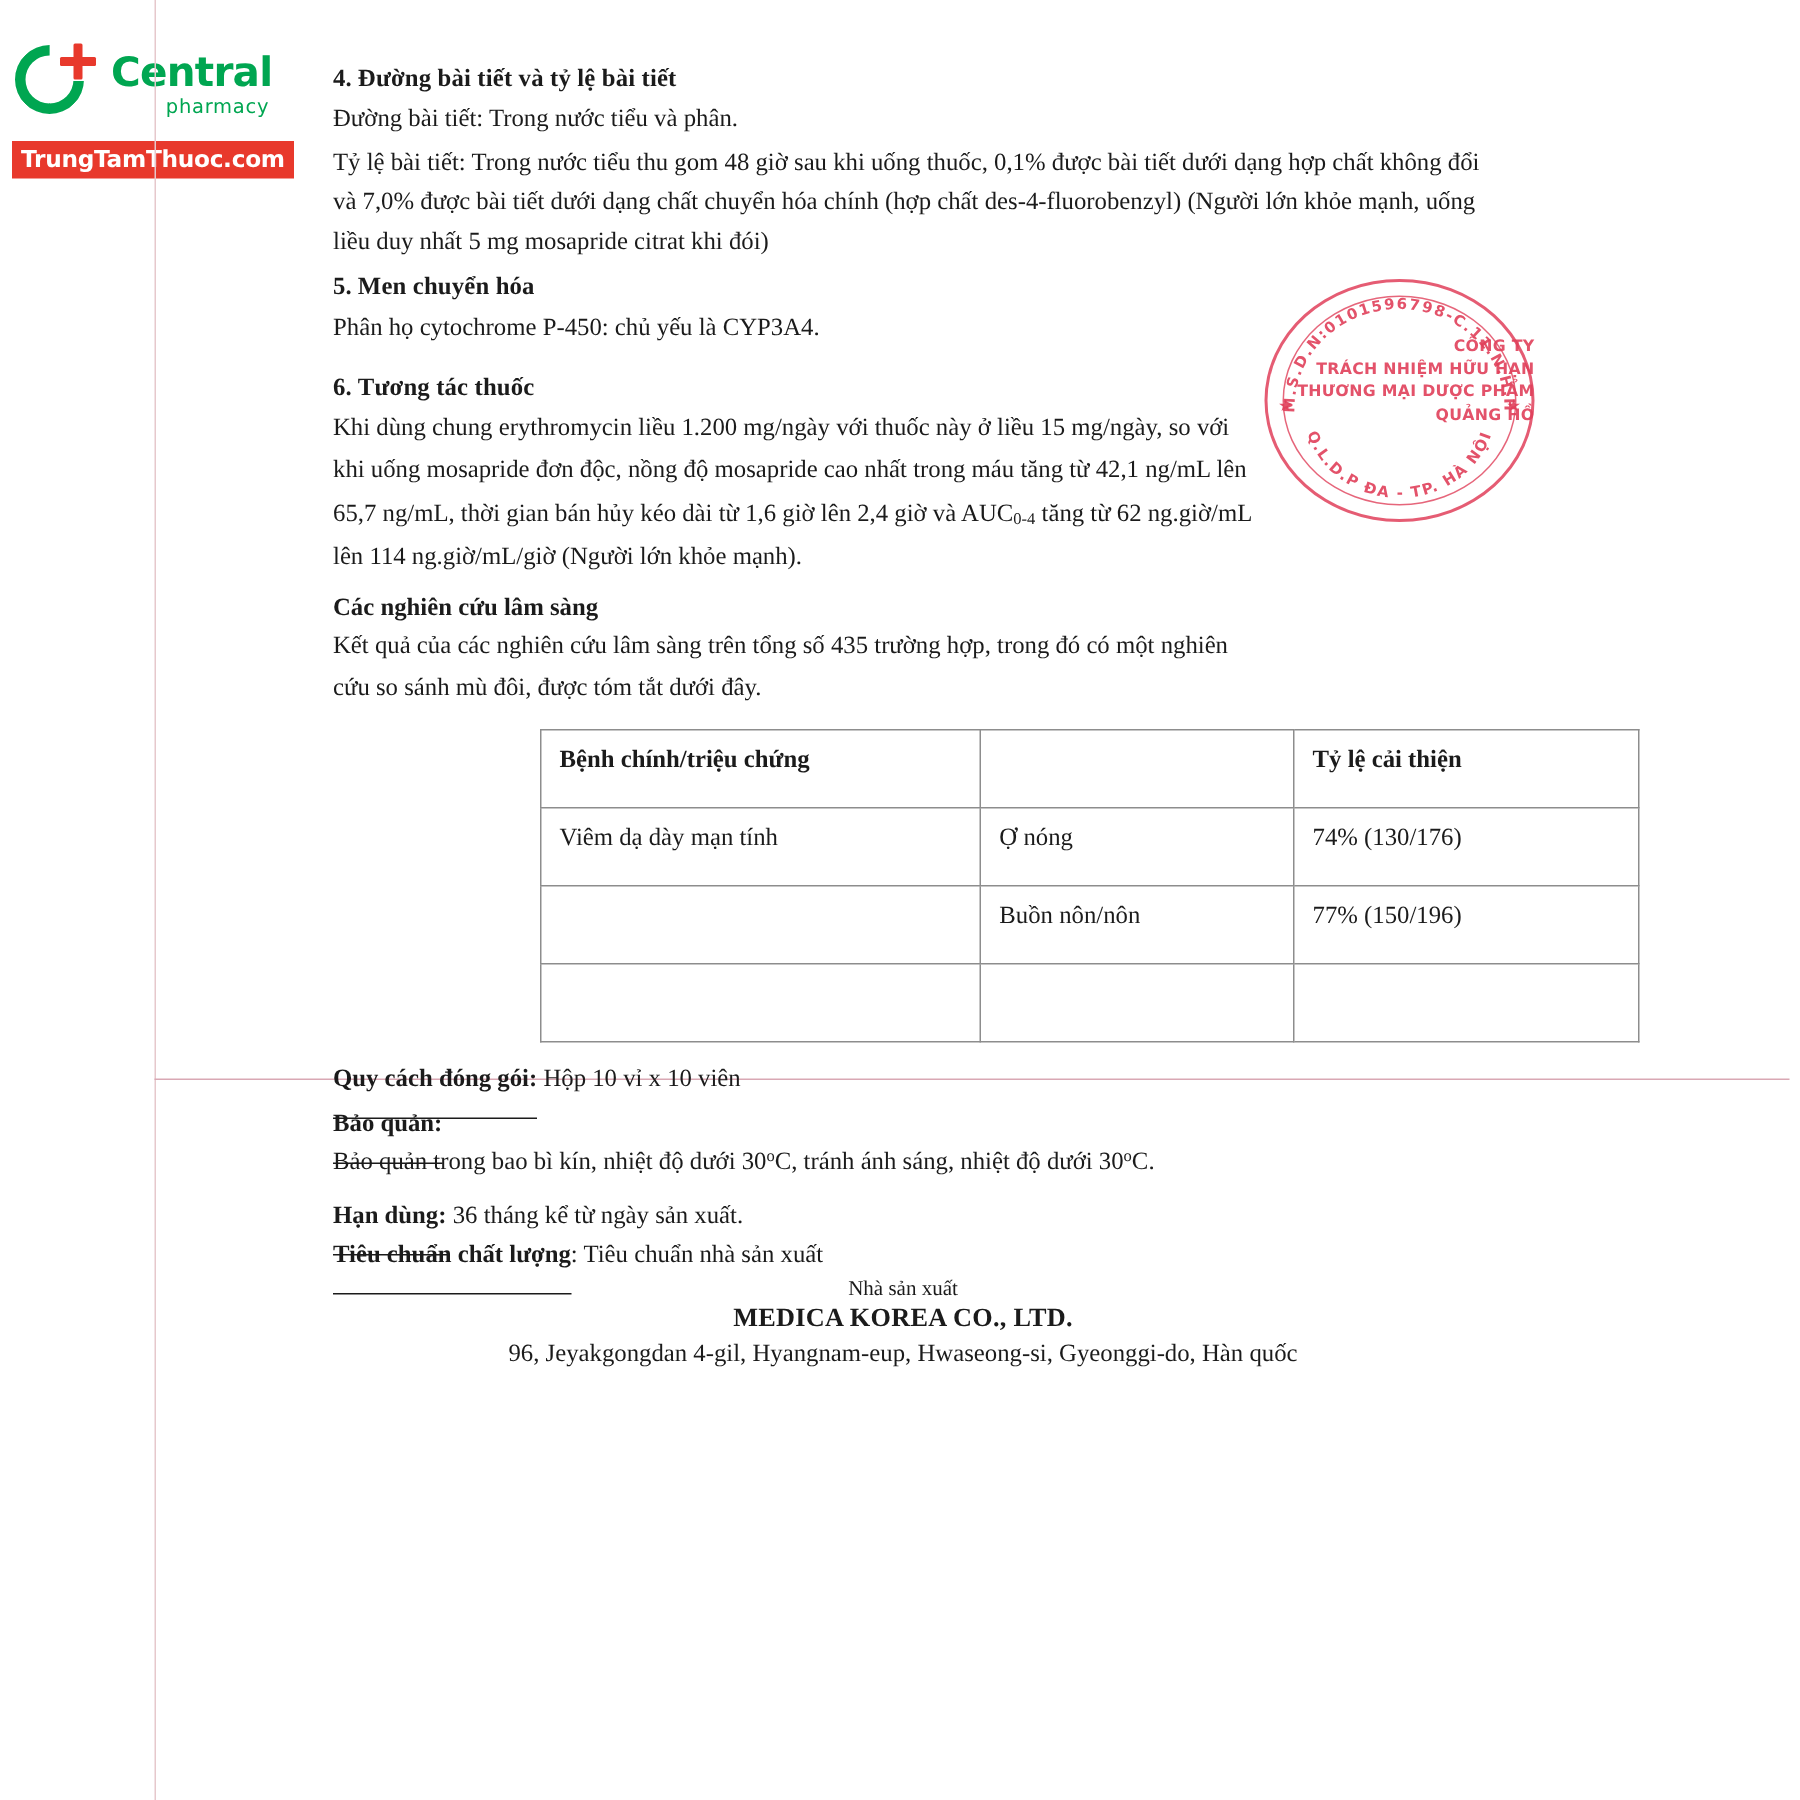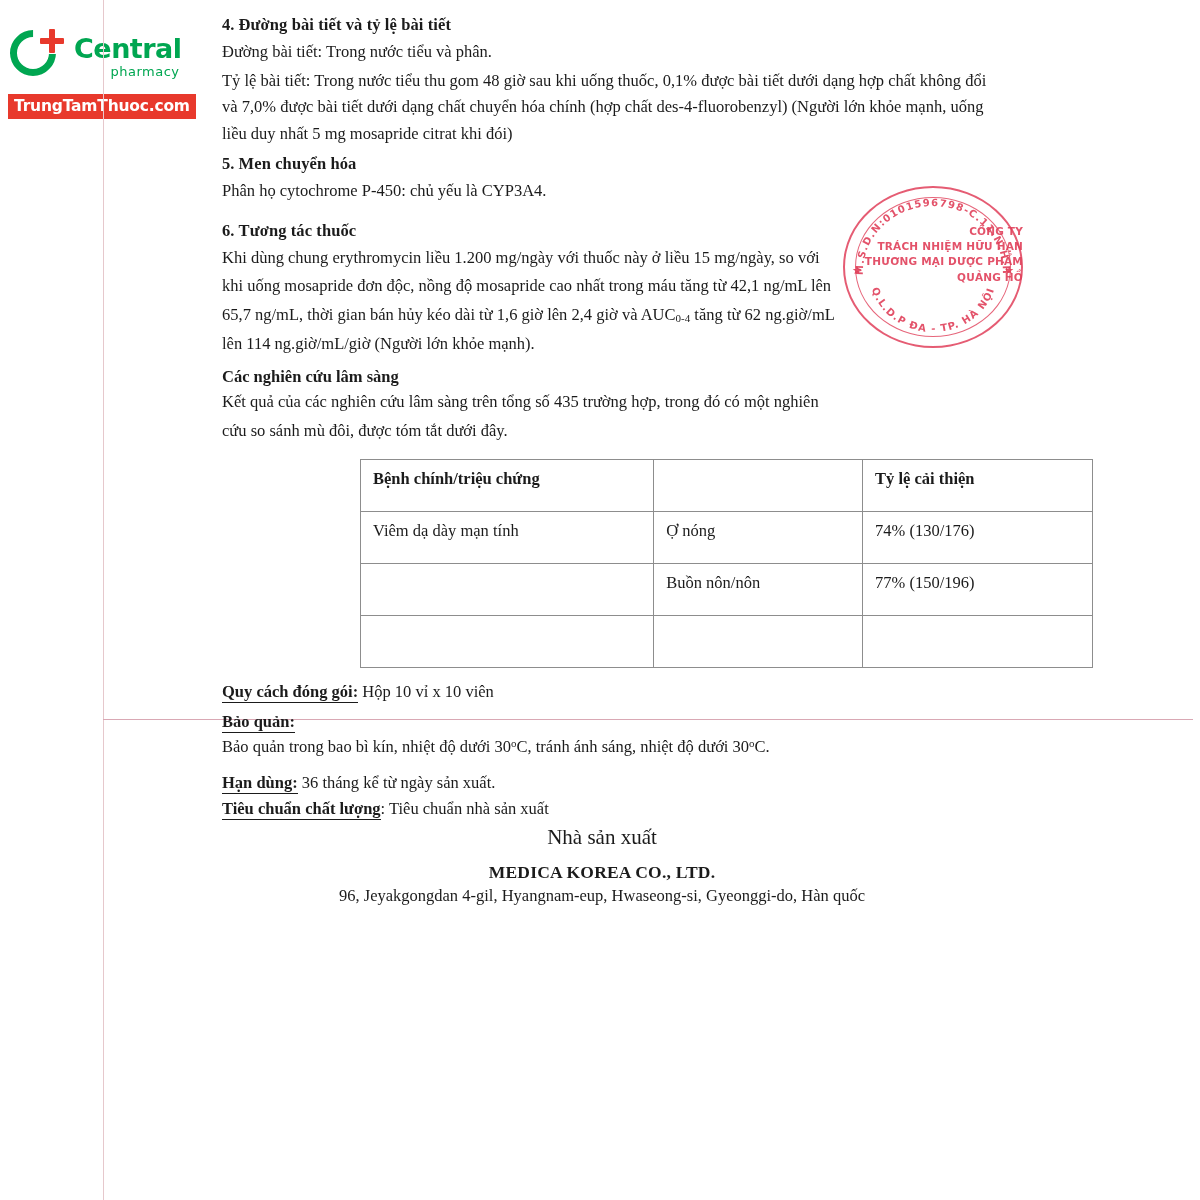--- a/index.html
+++ b/index.html
@@ -108,21 +108,21 @@
     top: 719px;
     width: 1090px;
     height: 1px;
     background: #d9a8b4;
   }
 
   
   #content {
     position: absolute;
     left: 222px;
-    top: 15px;
+    top: 42px;
     width: 760px;
   }
   .h-num {
     font-weight: bold;
     font-size: 16.5px;
     margin: 0 0 4px 0;
     letter-spacing: 0.1px;
   }
   .h-num .idx { margin-right: 4px; }
   p.body {
@@ -161,32 +161,32 @@
   .blank-cell { border-top: 0 !important; }
 
   
   .kv {
     font-size: 16.5px;
     margin: 0 0 2px 0;
   }
   .kv .k {
     font-weight: bold;
     border-bottom: 1px solid #1b1b1b;
-    padding-bottom: 1px;
+    padding-bottom: 17px;
   }
   .block-gap { height: 14px; }
 
   #manufacturer {
     text-align: center;
     width: 760px;
     margin-top: 6px;
   }
   #manufacturer .mfg-label {
-    font-size: 21px;
-    margin-bottom: 12px;
+    font-size: 14px;
+    margin-bottom: 0;
   }
   #manufacturer .mfg-name {
     font-family: Liberation Serif, serif;
     font-weight: bold;
     font-size: 17.5px;
     letter-spacing: 0.2px;
     margin-bottom: 3px;
   }
   #manufacturer .mfg-addr {
     font-size: 16.5px;

